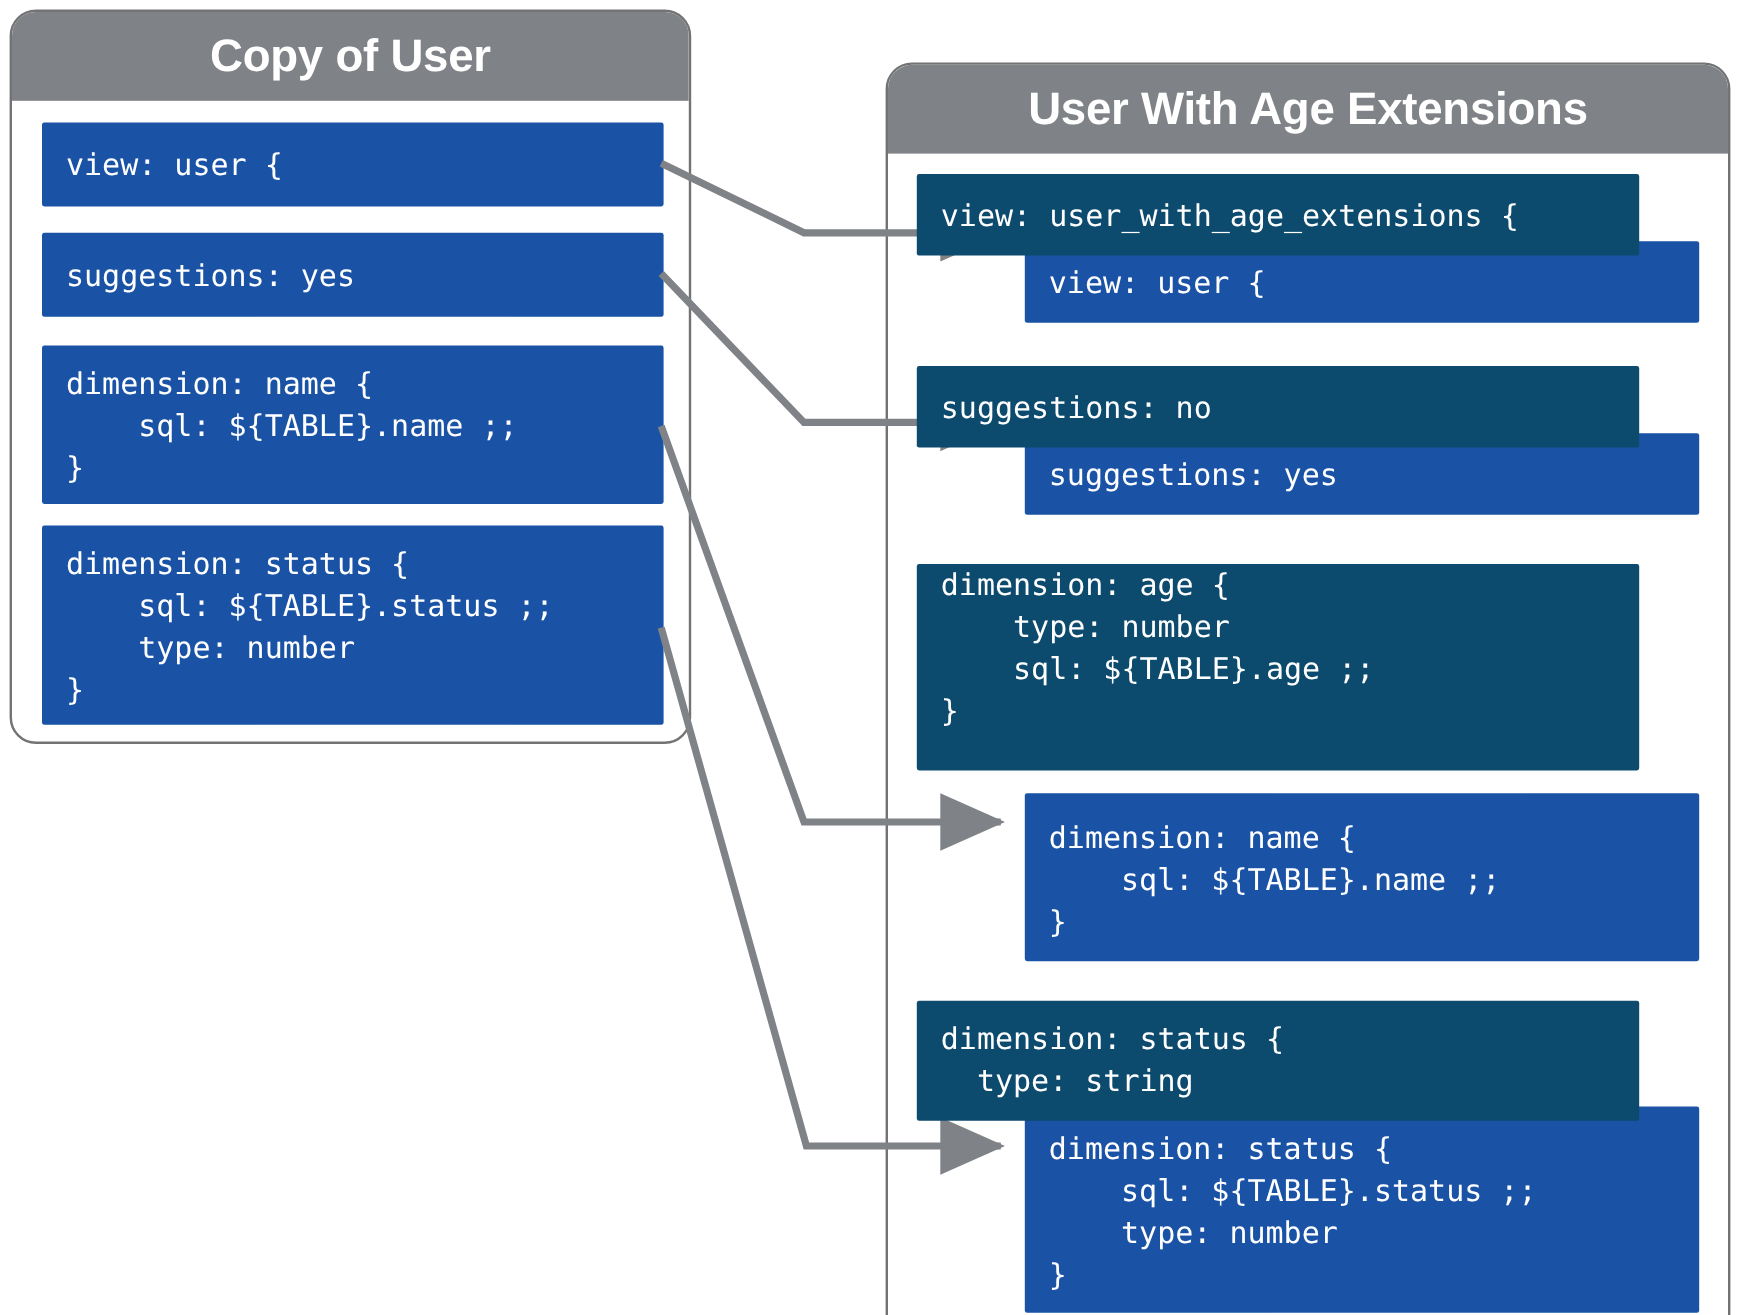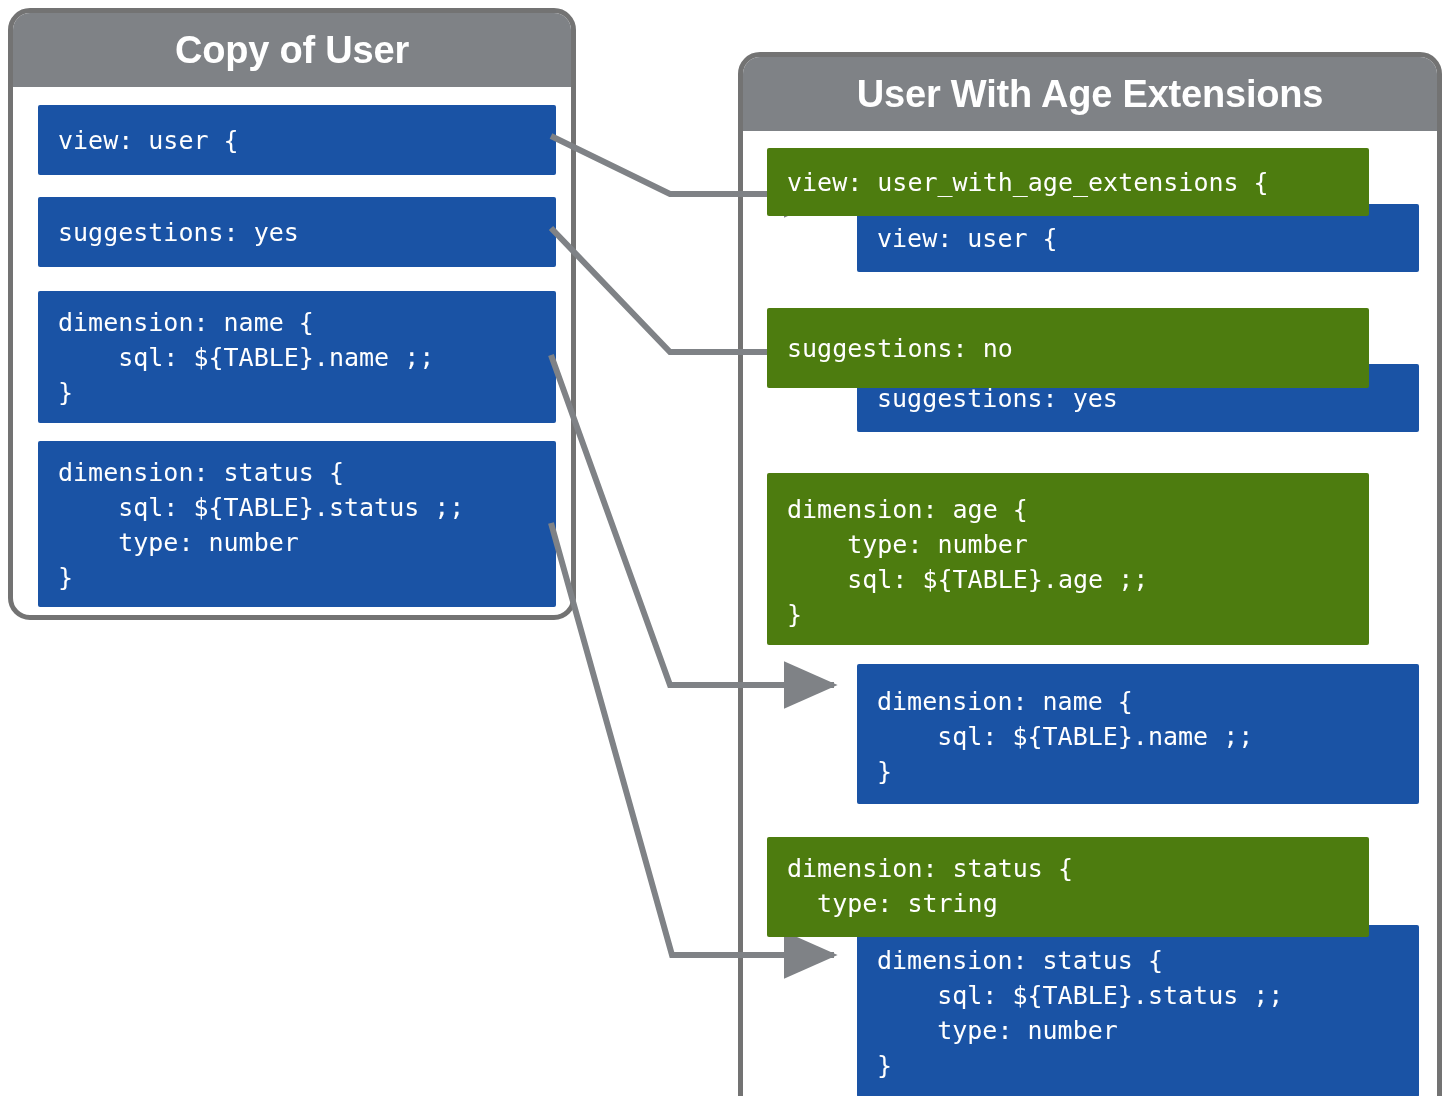--- a/index.html
+++ b/index.html
@@ -16,21 +16,21 @@
     height: 1096px;
     background: #ffffff;
     overflow: hidden;
   }
 
   
   .panel {
     position: absolute;
     box-sizing: border-box;
     background: #ffffff;
-    border: 5px solid #737373;
+    border: 2px solid #737373;
     border-radius: 22px;
     overflow: hidden;
   }
   #panel-left  { left: 8px;   top: 8px; width: 568px;  height: 612px; }
   #panel-right { left: 738px; top: 8px; width: 704px;  height: 1077px; margin-top: 44px; }
 
   .panel-header {
     height: 74px;
     background: #7f8286;
     display: flex;
@@ -62,21 +62,21 @@
     line-height: 35px;
     white-space: pre;
     display: flex;
     align-items: center;
   }
   .code-block .code-text {
     display: block;
     white-space: pre;
   }
   .blk-dark  { background: #1a53a5; }
-  .blk-light { background: #4d7c0f; }
+  .blk-light { background: #0c4a6e; }
 
   
   #connectors {
     position: absolute;
     left: 0; top: 0;
     width: 1450px;
     height: 1096px;
     pointer-events: none;
   }
 </style>
@@ -120,29 +120,29 @@
     <div class="panel-body">
 
       <div class="code-block blk-light" style="left:24px; top:17px; width:602px; height:68px; padding:0 20px; z-index:2;">
         <span class="code-text">view: user_with_age_extensions {</span>
       </div>
 
       <div class="code-block blk-dark" style="left:114px; top:73px; width:562px; height:68px; padding:0 20px; z-index:1;">
         <span class="code-text">view: user {</span>
       </div>
 
-      <div class="code-block blk-light" style="left:24px; top:177px; width:602px; height:80px; padding:0 20px; z-index:2;">
+      <div class="code-block blk-light" style="left:24px; top:177px; width:602px; height:68px; padding:0 20px; z-index:2;">
         <span class="code-text">suggestions: no</span>
       </div>
 
       <div class="code-block blk-dark" style="left:114px; top:233px; width:562px; height:68px; padding:0 20px; z-index:1;">
         <span class="code-text">suggestions: yes</span>
       </div>
 
-      <div class="code-block blk-light" style="left:24px; top:342px; width:602px; height:172px; padding:19px 20px; align-items:flex-start; z-index:2;">
+      <div class="code-block blk-light" style="left:24px; top:342px; width:602px; height:172px; padding:0 20px; align-items:flex-start; z-index:2;">
         <span class="code-text">dimension: age {
     type: number
     sql: ${TABLE}.age ;;
 }</span>
       </div>
 
       <div class="code-block blk-dark" style="left:114px; top:533px; width:562px; height:140px; padding:20px 20px; align-items:flex-start; z-index:1;">
         <span class="code-text">dimension: name {
     sql: ${TABLE}.name ;;
 }</span>

